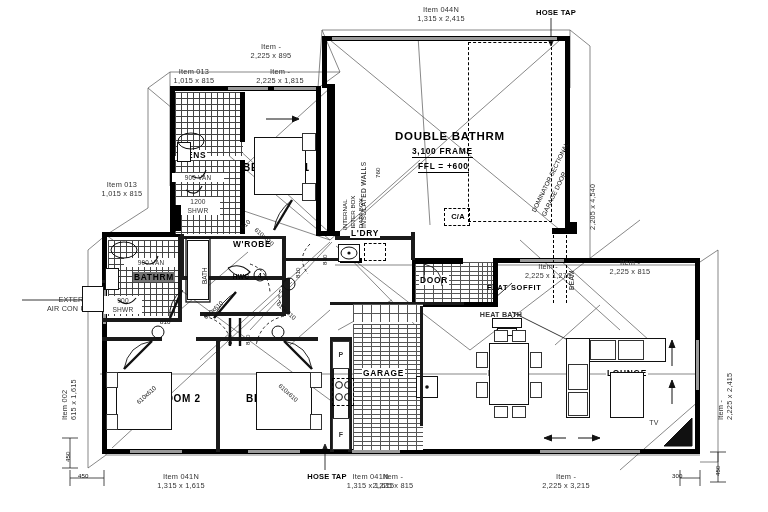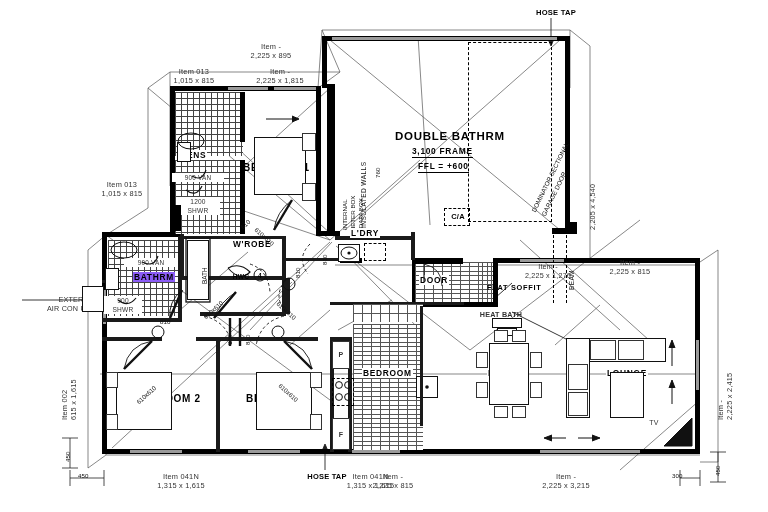--- a/index.html
+++ b/index.html
@@ -202,21 +202,21 @@
 SHWR</div>
   <svg width="768" height="512">
     <ellipse cx="191" cy="141" rx="13" ry="8" fill="none" stroke="#111" stroke-width="1"></ellipse>
     <path d="M192,176 q10,6 14,-6" fill="none" stroke="#111" stroke-width="1.2"></path>
     <path d="M186,190 q10,8 16,-4" fill="none" stroke="#111" stroke-width="1.2"></path>
   </svg>
   <div class="w" style="left:175px;top:205px;width:6px;height:26px;"></div>
   <div class="w" style="left:240px;top:160px;width:5px;height:74px;"></div>
   <div class="w" style="left:240px;top:92px;width:5px;height:50px;"></div>
 
-  <div class="room r9" style="left:133px;top:272px;background:#8b5cf6;padding:0 1px;">BATHRM</div>
+  <div class="room r9" style="left:133px;top:272px;background:#737373;padding:0 1px;">BATHRM</div>
   <div class="lbl" style="left:124px;top:258px;width:54px;font-size:6.4px;background:#fff;">900 VAN</div>
   <div class="lbl" style="left:104px;top:296px;width:38px;font-size:6.6px;background:#fff;">900
 SHWR</div>
   <div class="furn" style="left:105px;top:268px;width:14px;height:22px;"></div>
   <div class="furn" style="left:187px;top:240px;width:22px;height:60px;"></div>
   <div class="tiny vert" style="left:201px;top:284px;transform:rotate(-90deg);font-size:6.4px;">BATH</div>
   <svg width="768" height="512">
     <ellipse cx="124" cy="250" rx="13" ry="8" fill="none" stroke="#111" stroke-width="1"></ellipse>
     <path d="M142,262 q12,6 16,-6" fill="none" stroke="#111" stroke-width="1.2"></path>
     <path d="M118,300 q10,8 18,-2" fill="none" stroke="#111" stroke-width="1.2"></path>
@@ -298,21 +298,21 @@
   <div class="tiny vert" style="left:244px;top:345px;transform:rotate(-90deg);">810</div>
   <div class="tiny vert" style="left:202px;top:315px;transform:rotate(-42deg);">610x610</div>
   <div class="tiny vert" style="left:280px;top:300px;transform:rotate(42deg);">610x610</div>
   <div class="tiny vert" style="left:160px;top:318px;transform:rotate(0deg);">810</div>
   <div class="tiny vert" style="left:294px;top:278px;transform:rotate(-90deg);">810</div>
   <div class="tiny vert" style="left:258px;top:226px;transform:rotate(42deg);">610x610</div>
   <div class="tiny vert" style="left:239px;top:225px;transform:rotate(-42deg);">610</div>
   <div class="tiny vert" style="left:321px;top:265px;transform:rotate(-90deg);">810</div>
   <div class="tiny vert" style="left:374px;top:178px;transform:rotate(-90deg);">760</div>
 
-  <div class="room r9" style="left:362px;top:368px;background:#fff;padding:0 1px;">BEDROOM</div>
+  <div class="room r9" style="left:362px;top:368px;background:#fff;padding:0 1px;">GARAGE</div>
   <div class="furn2" style="left:332px;top:341px;width:18px;height:28px;"></div>
   <div class="lbl" style="left:334px;top:350px;width:14px;font-size:7px;font-weight:bold;">P</div>
   <div class="furn2" style="left:332px;top:418px;width:18px;height:32px;"></div>
   <div class="lbl" style="left:334px;top:430px;width:14px;font-size:7px;font-weight:bold;">F</div>
   <div class="dash" style="left:332px;top:378px;width:22px;height:28px;"></div>
   <svg width="768" height="512">
     <g fill="none" stroke="#111" stroke-width="1">
       <circle cx="339" cy="385" r="3.4"></circle>
         <circle cx="348" cy="385" r="3.4"></circle>
       <circle cx="339" cy="397" r="3.4"></circle>
@@ -354,20 +354,22 @@
         <path d="M669,348 L672,340 L675,348" fill="#111"></path>
       <line x1="672" y1="382" x2="672" y2="404"></line>
         <path d="M669,388 L672,380 L675,388" fill="#111"></path>
       <line x1="546" y1="438" x2="566" y2="438"></line>
         <path d="M552,435 L544,438 L552,441" fill="#111"></path>
       <line x1="578" y1="438" x2="598" y2="438"></line>
         <path d="M592,435 L600,438 L592,441" fill="#111"></path>
     </g>
   </svg>
 
+  <div class="lbl" style="left:386px;top:5px;width:110px;">Item 044N
+1,315 x 2,415</div>
   <div class="lbl b" style="left:516px;top:8px;width:80px;font-size:7.6px;color:#000;">HOSE TAP</div>
 
   <div class="lbl" style="left:146px;top:67px;width:96px;">Item 013
 1,015 x 815</div>
   <div class="lbl" style="left:226px;top:42px;width:90px;">Item -
 2,225 x 895</div>
   <div class="lbl" style="left:232px;top:67px;width:96px;">Item -
 2,225 x 1,815</div>
   <div class="lbl" style="left:74px;top:180px;width:96px;">Item 013
 1,015 x 815</div>

